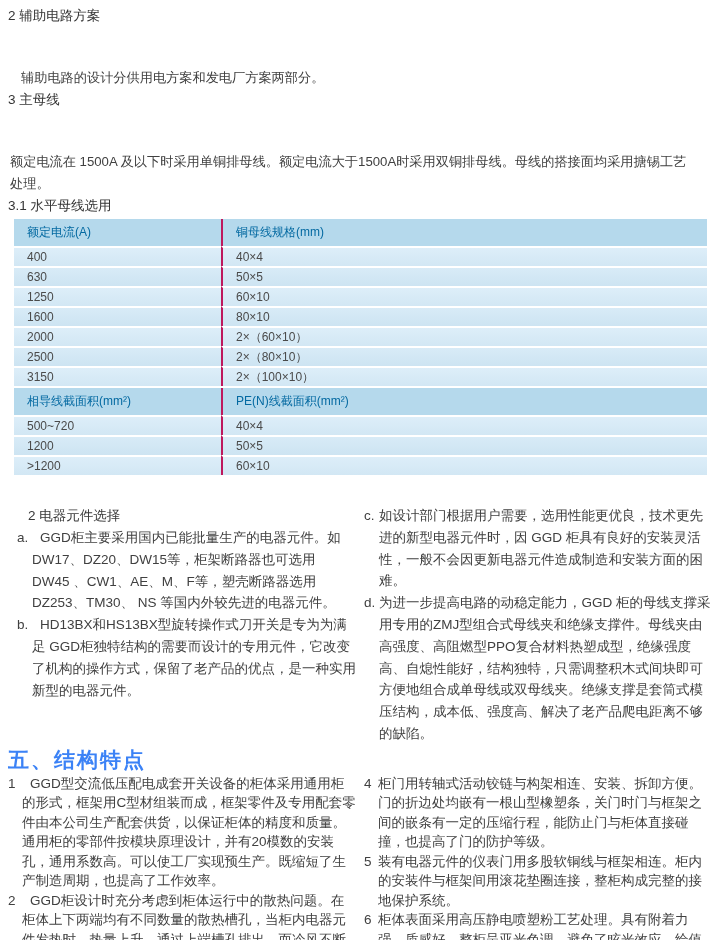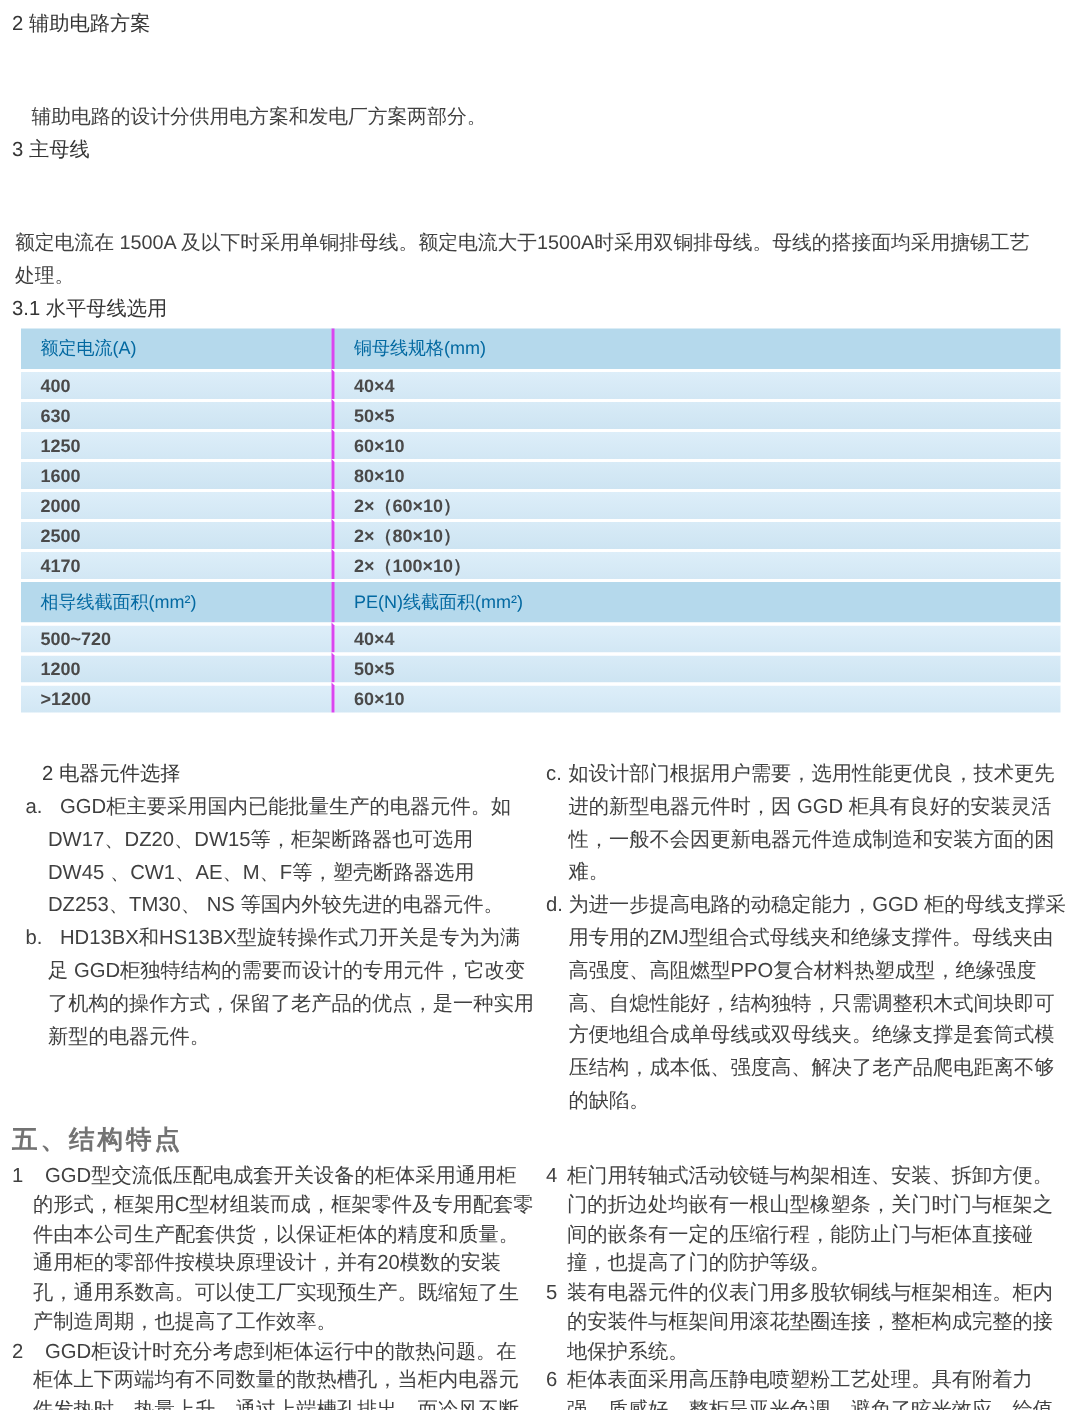--- a/index.html
+++ b/index.html
@@ -27,27 +27,26 @@
   }
   .tbl th {
     background:#b5d9ec;
     height:27px; text-align:left; font-weight:normal;
     padding:0 0 0 13px; color:#0369a1;
   }
   .tbl td {
     height:20px; padding:0 0 0 13px;
     border-top:2px solid #ffffff;
     background:linear-gradient(180deg,#ddeef9 0%,#d2e7f4 100%);
-    font-weight:bold;
   }
   .tbl tbody tr:nth-of-type(even) td {
     background:linear-gradient(180deg,#d8ebf7 0%,#cde4f2 100%);
   }
   .tbl .c1 { width:207px; }
-  .tbl .c2 { border-left:2px solid #d946ef; }
+  .tbl .c2 { border-left:2px solid #be185d; }
   .tbl-gap1 { margin-top:30px; }
 
   
   .twocol { display:flex; }
   .s4cols { margin-top:30px; }
   .col-l { width:348px; flex-shrink:0; }
   .col-r { width:348px; flex-shrink:0; margin-left:8px; }
 
   .s4-heading { padding-left:20px; font-size:13.5px; line-height:22px; color:#383838; }
 
@@ -56,21 +55,21 @@
   .s4 .col-l .item { padding-left:9px; }
   .s4 .item .mk { width:15px; flex-shrink:0; }
   .s5 .item { line-height:19.5px; }
   .s5 .item .mk { width:14px; flex-shrink:0; }
   .item .tx { flex:1; }
   .indent-first .tx { text-indent:8px; }
 
   
   .s5 { margin-top:3px; }
   .s5-heading {
-    font-size:17px; font-weight:bold; color:#737373;
+    font-size:21px; font-weight:bold; color:#3b82f6;
     line-height:24px; letter-spacing:2px; margin-bottom:2px;
   }
   .s5 .col-r { margin-top:0; }
 </style>
 </head>
 <body>
 
 <div class="page">
 
   <div class="h-line">2 辅助电路方案</div>
@@ -112,21 +111,21 @@
           <td class="c1">2000</td>
           <td class="c2">2×（60×10）</td>
         </tr>
 
         <tr>
           <td class="c1">2500</td>
           <td class="c2">2×（80×10）</td>
         </tr>
 
         <tr>
-          <td class="c1">4170</td>
+          <td class="c1">3150</td>
           <td class="c2">2×（100×10）</td>
         </tr>
       </tbody>
   </table>
 
   <table class="tbl">
     <thead>
       <tr>
         <th class="c1">相导线截面积(mm²)</th>
         <th class="c2">PE(N)线截面积(mm²)</th>

